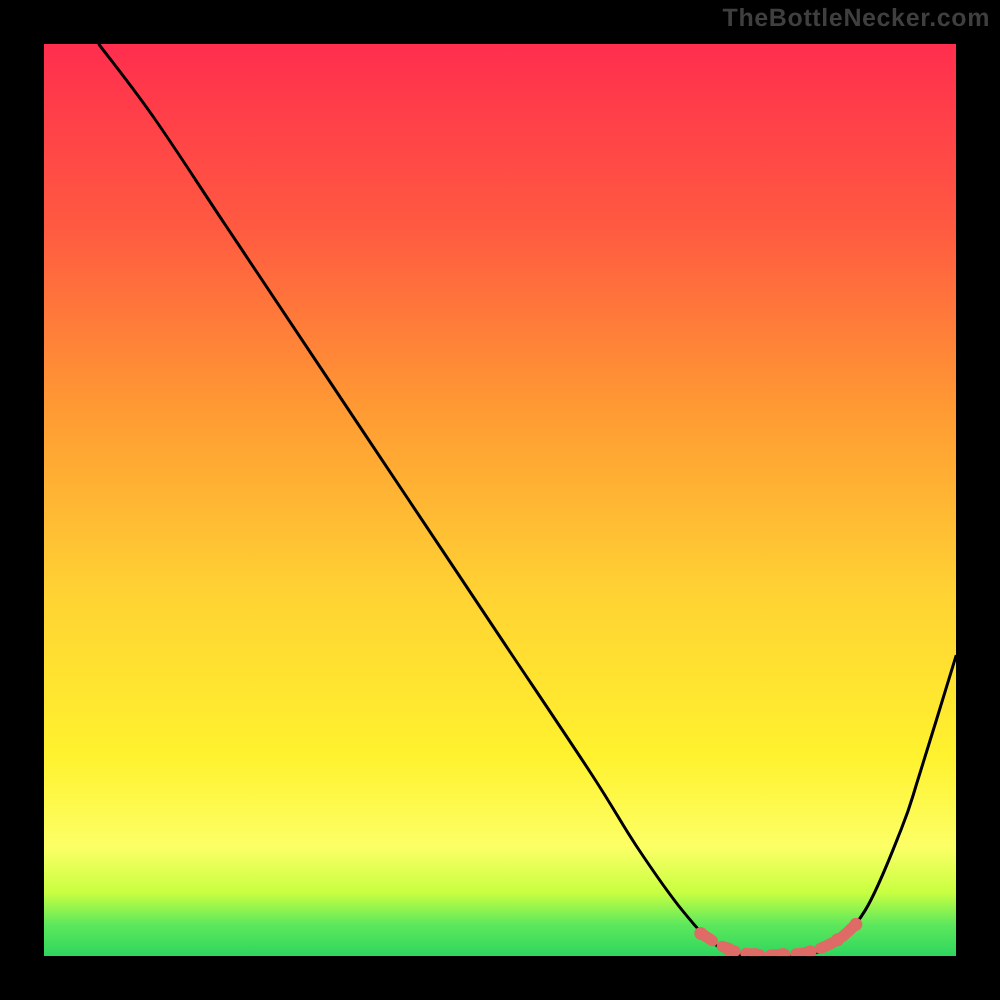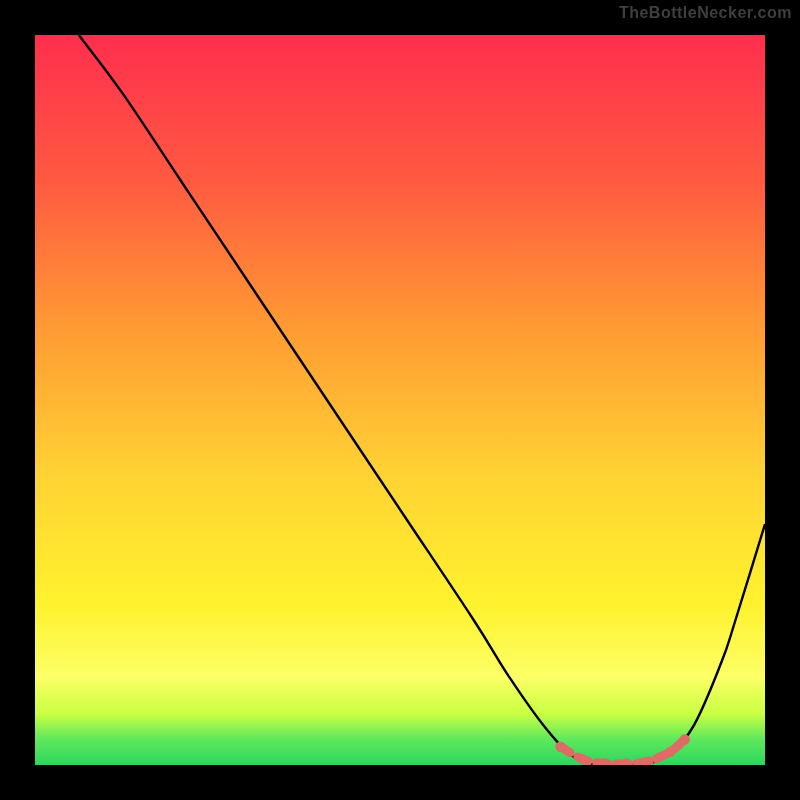--- a/index.html
+++ b/index.html
@@ -15,21 +15,21 @@
     position: relative;
     width: 800px;
     height: 800px;
     background: #000;
   }
   .watermark {
     position: absolute;
     top: 4px;
     right: 8px;
     color: #3f3f3f;
-    font-size: 16px;
+    font-size: 20px;
     font-weight: 600;
     letter-spacing: 0.5px;
     z-index: 10;
   }
   .plot-area {
     position: absolute;
     left: 35px;
     top: 35px;
     width: 730px;
     height: 730px;

